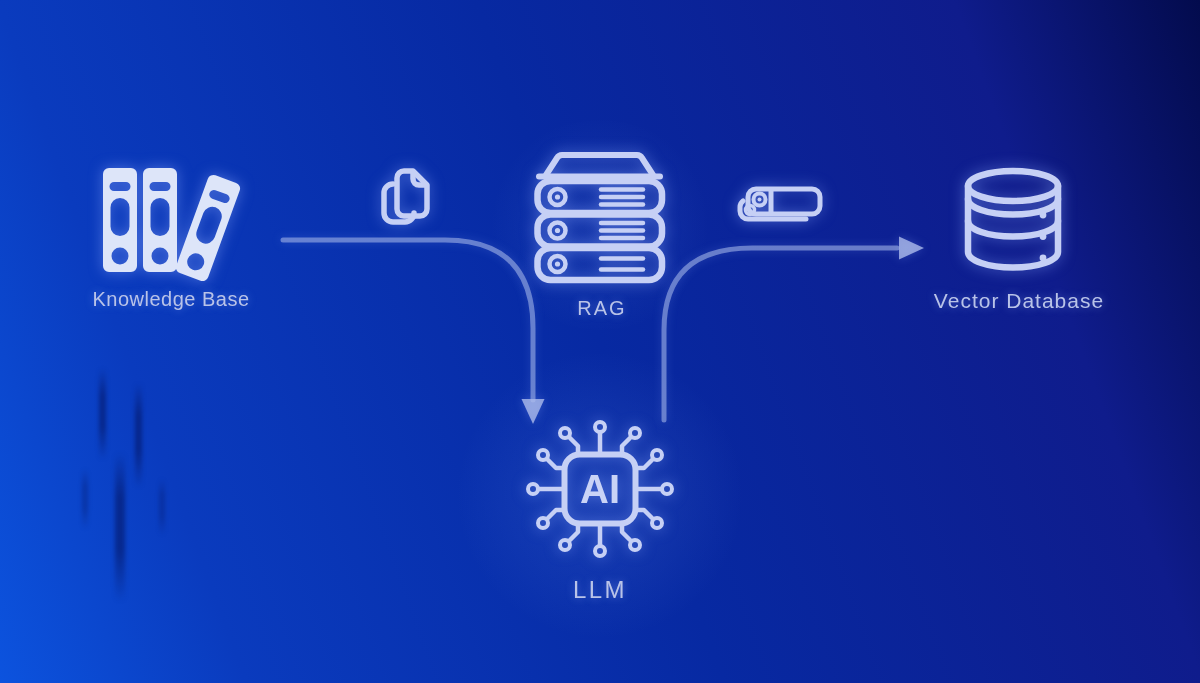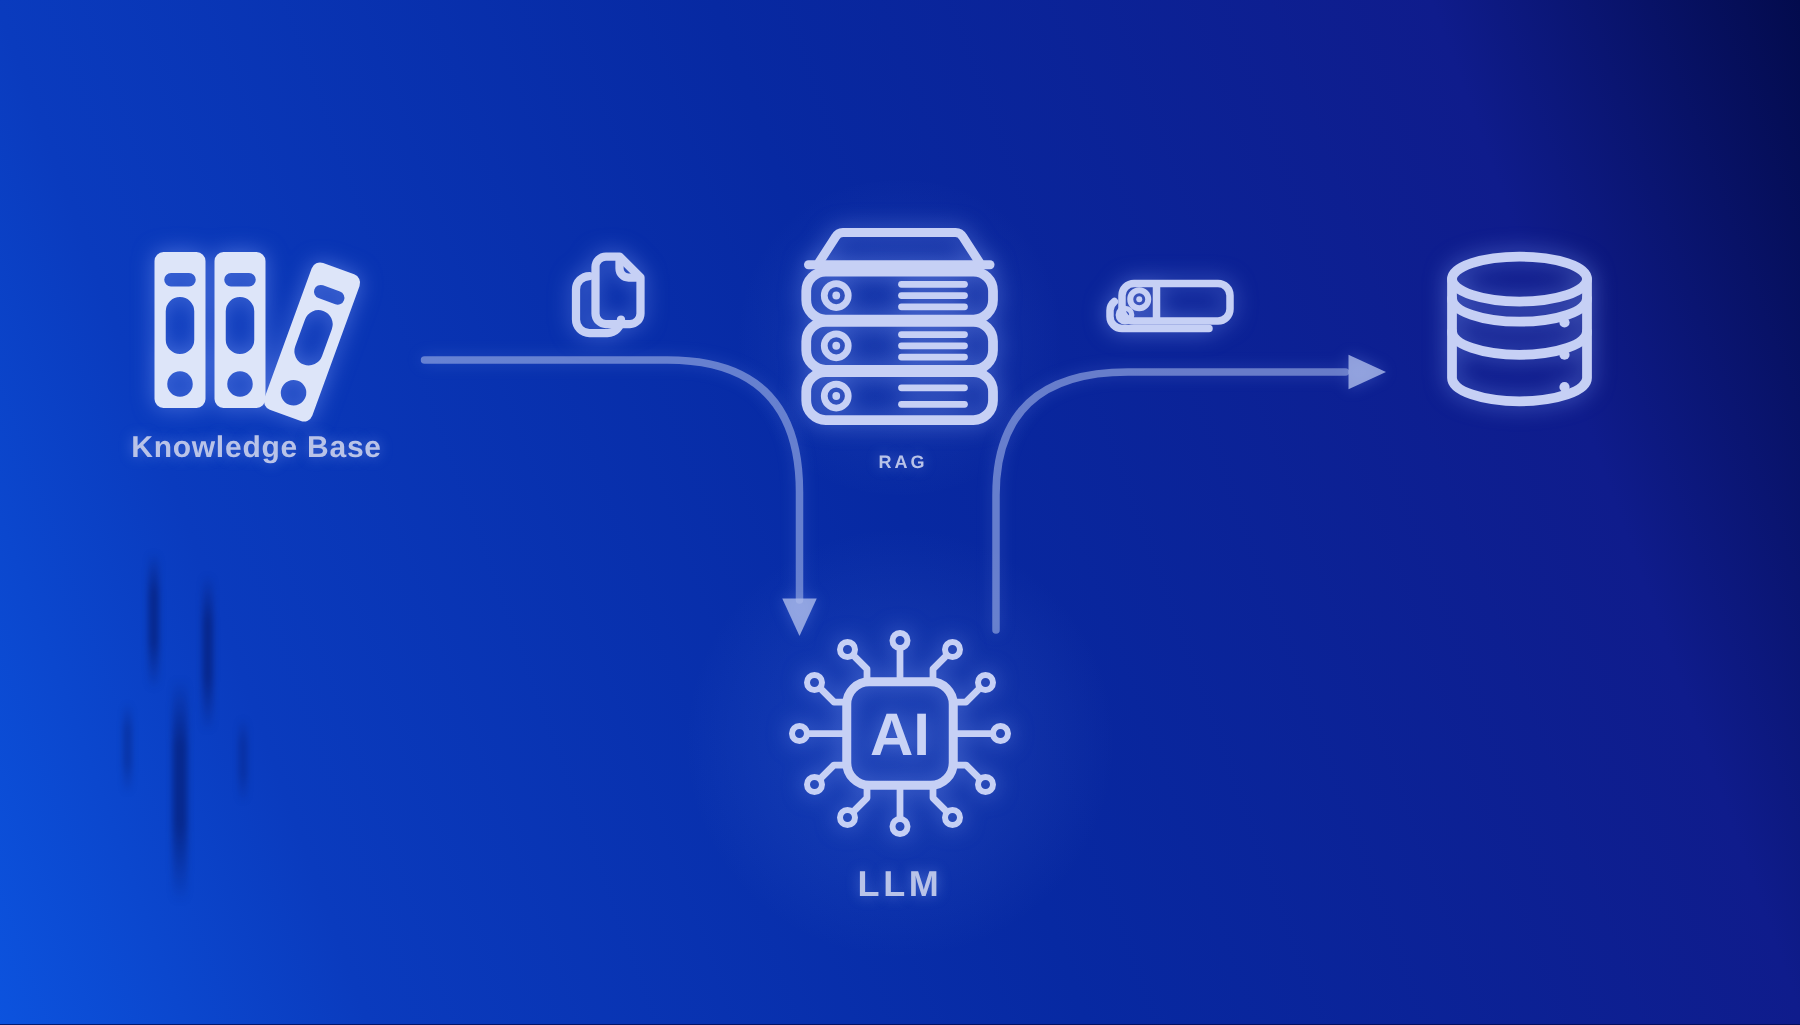--- a/index.html
+++ b/index.html
@@ -18,25 +18,25 @@
   .s1{left:99px;top:368px;width:7px;height:92px;}
   .s2{left:135px;top:383px;width:7px;height:105px;}
   .s3{left:82px;top:468px;width:6px;height:62px;opacity:.6;}
   .s4{left:115px;top:452px;width:10px;height:150px;}
   .s5{left:159px;top:478px;width:6px;height:58px;opacity:.55;}
   svg.layer{position:absolute;left:0;top:0;}
   .icon{filter:drop-shadow(0 0 7px rgba(141,170,255,.5));}
   .arrow{filter:drop-shadow(0 0 5px rgba(141,170,255,.35));}
   .label{
     position:absolute;transform:translate(-50%,-50%);
-    color:#b9c3e8;font-weight:bold;white-space:nowrap;
+    color:#b9c3e8;font-weight:normal;white-space:nowrap;
     text-shadow:0 0 9px rgba(150,180,255,.45);
   }
   .lbl-kb{left:171px;top:299px;font-size:20px;letter-spacing:.5px;}
-  .lbl-rag{left:602px;top:308px;font-size:12px;letter-spacing:2px;}
+  .lbl-rag{left:602px;top:308px;font-size:20px;letter-spacing:2px;}
   .lbl-vdb{left:1019px;top:301px;font-size:21px;letter-spacing:1px;}
   .lbl-llm{left:600px;top:590px;font-size:24px;letter-spacing:2.5px;}
   .chip-text{font-family:"Liberation Sans","DejaVu Sans",sans-serif;font-weight:bold;font-size:40px;}
 </style>
 </head>
 <body>
 
 <div class="stage">
 
   <div class="glow glow-rag"></div>
@@ -150,14 +150,15 @@
       <path d="M636,468 H644 L652,460"></path>
         <circle cx="657" cy="455" r="5" stroke-width="4"></circle>
       <path d="M636,510 H644 L652,518"></path>
         <circle cx="657" cy="523" r="5" stroke-width="4"></circle>
       <text class="chip-text" x="600" y="503" text-anchor="middle" fill="#c9d3f6" stroke="none">AI</text>
     </g>
   </svg>
 
   <div class="label lbl-kb">Knowledge Base</div>
   <div class="label lbl-rag">RAG</div>
+  <div class="label lbl-vdb">Vector Database</div>
   <div class="label lbl-llm">LLM</div>
 </div>
 
 </body></html>

